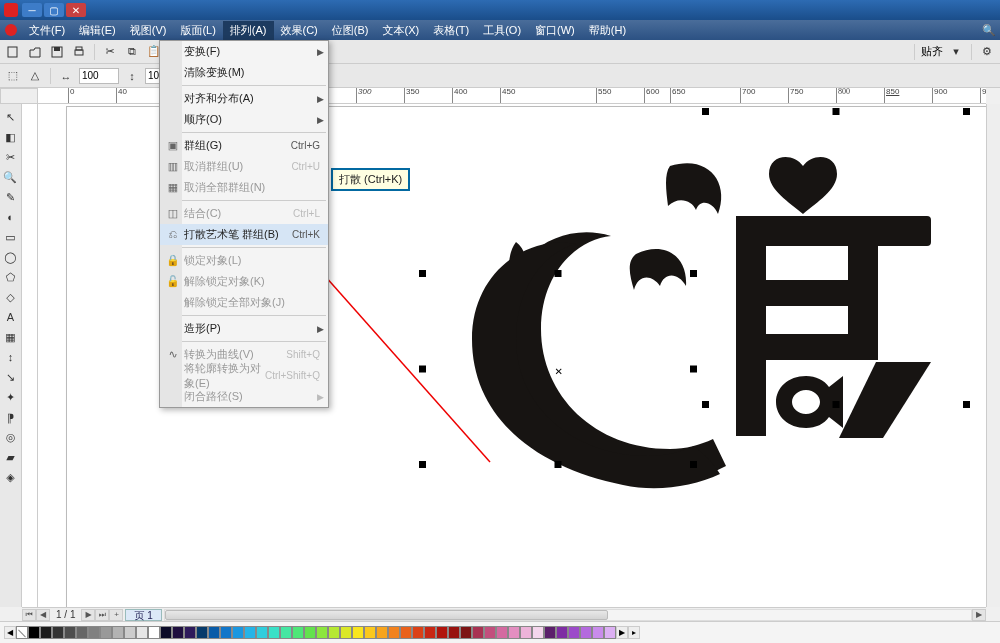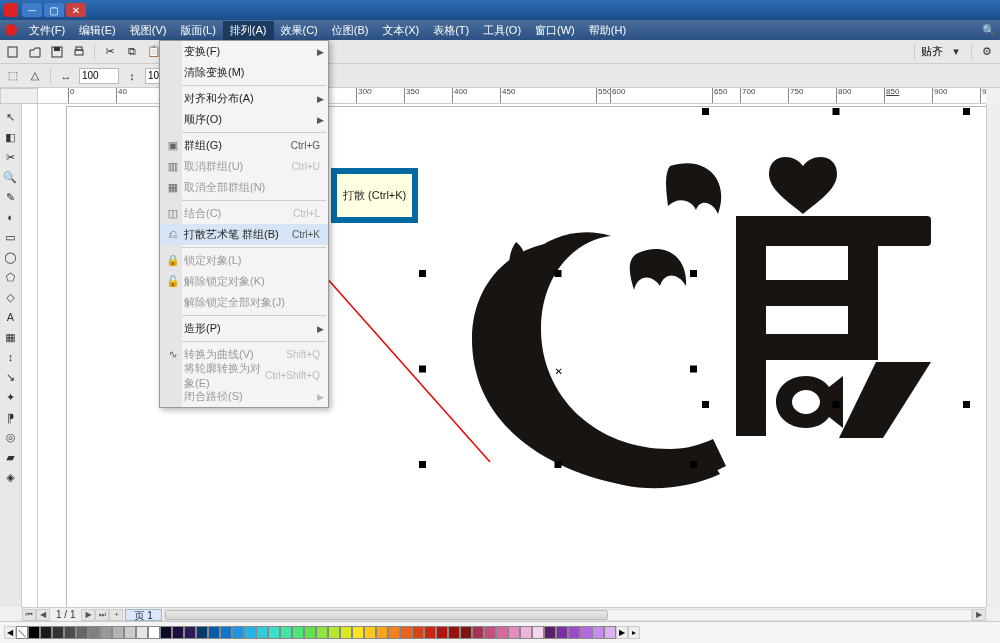--- a/index.html
+++ b/index.html
@@ -85,22 +85,22 @@
     .dd-item.disabled .dd-arrow { color:#bbb; }
     .dd-sep { height:1px; background:#ccc; margin:2px 2px 2px 22px; }
     .dd-icon-col { width:22px; background:#e5e5e5; position:absolute; left:0; top:0; bottom:0; z-index:-1; }
 
     
     .tooltip {
       position: absolute;
       top: 168px;
       left: 331px;
       background: #ffffe1;
-      border: 6px solid #0369a1;
-      padding: 14px 6px;
+      border: 2px solid #0369a1;
+      padding: 2px 6px;
       font-size: 11px;
       color:#222;
       z-index: 99;
     }
 
     
     .red-arrow {
       position:absolute;
       top:172px; left:230px;
       width: 300px; height: 300px;
@@ -341,25 +341,25 @@
       <div class="tick" style="left: 126px;">100</div>
       <div class="tick" style="left: 174px;">150</div>
       <div class="tick" style="left: 222px;">200</div>
       <div class="tick" style="left: 270px;">250</div>
       <div class="tick" style="left: 318px; font-style: italic;">300</div>
       <div class="tick" style="left: 366px;">350</div>
       <div class="tick" style="left: 414px;">400</div>
       <div class="tick" style="left: 462px;">450</div>
       <div class="tick" style="left: 510px; margin-top: 41px;">500</div>
       <div class="tick" style="left: 558px;">550</div>
-      <div class="tick" style="left: 572px;">600</div>
-      <div class="tick" style="left: 674px;">650</div>
+      <div class="tick" style="left: 606px;">600</div>
+      <div class="tick" style="left: 632px;">650</div>
       <div class="tick" style="left: 702px;">700</div>
       <div class="tick" style="left: 750px;">750</div>
-      <div class="tick" style="left: 798px;">800</div>
+      <div class="tick" style="left: 798px; font-family: Liberation Serif, serif;">800</div>
       <div class="tick" style="left: 846px; text-decoration: underline;">850</div>
       <div class="tick" style="left: 894px;">900</div>
       <div class="tick" style="left: 942px;">950</div>
     </div>
 
   <div class="toolbox">
     <div class="tool-btn">↖</div>
     <div class="tool-btn">◧</div>
     <div class="tool-btn">✂</div>
     <div class="tool-btn">🔍</div>

